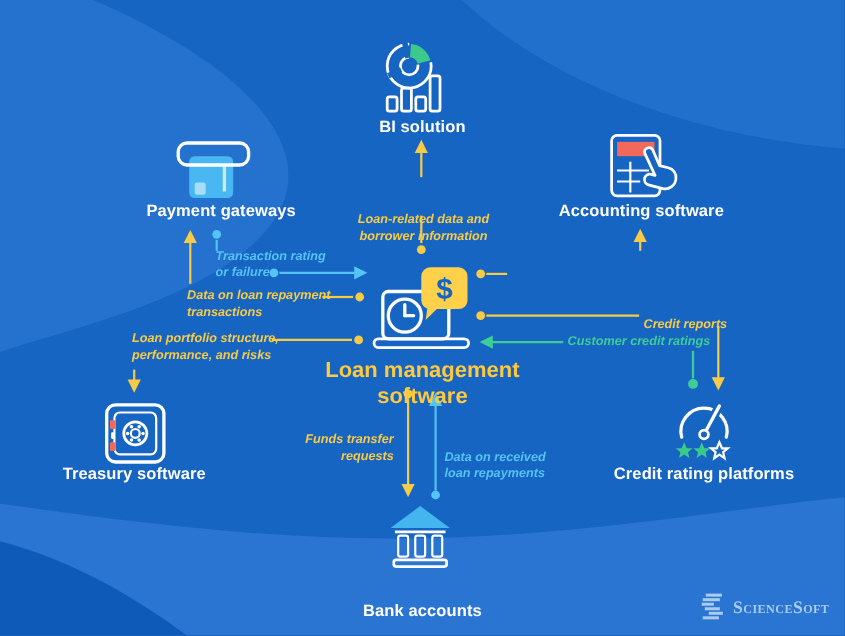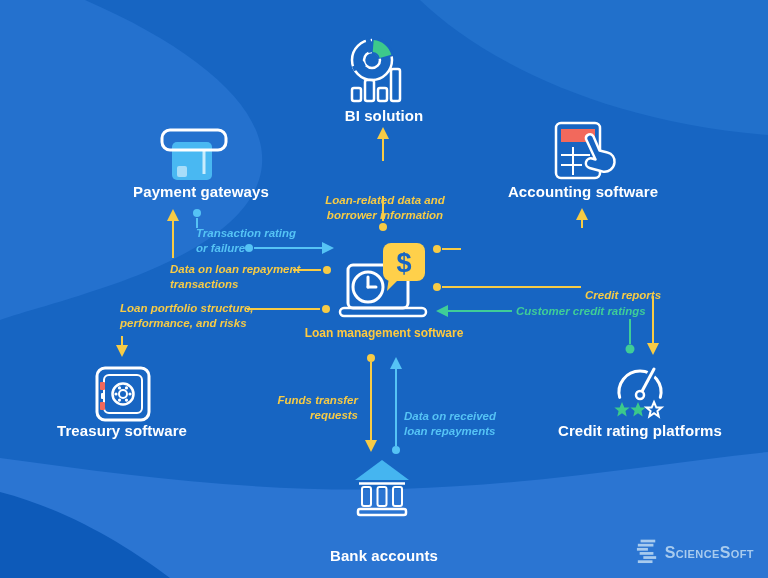--- a/index.html
+++ b/index.html
@@ -7,38 +7,38 @@
     position:relative;width:768px;height:578px;overflow:hidden;
     font-family:"Liberation Sans",sans-serif;background:#1765C2;
   }
   .layer{position:absolute;left:0;top:0;width:768px;height:578px;}
   .icon{position:absolute;}
   .node-label{
     position:absolute;color:#fff;font-weight:bold;font-size:15px;
     text-align:center;letter-spacing:.1px;
   }
   .center-label{
-    position:absolute;color:#FFC93E;font-weight:bold;font-size:12px;text-align:center;
+    position:absolute;color:#FFC93E;font-weight:bold;font-size:20px;text-align:center;
   }
   .flow-label{
     position:absolute;font-weight:bold;font-style:italic;
     font-size:11.5px;line-height:15px;
   }
   .flow-label div{white-space:nowrap;}
   .c-yellow{color:#F7CB45}
   .c-blue{color:#55C3F5}
   .c-teal{color:#3FCD97}
   .ta-c{text-align:center}
   .ta-r{text-align:right}
   .logo{
     position:absolute;right:14px;bottom:12px;display:flex;align-items:center;gap:7px;
     color:#A8CBEE;
   }
   .logo-text{
-    font-size:16px;font-weight:bold;font-variant:small-caps;letter-spacing:.4px;
+    font-size:16px;font-weight:bold;font-variant:small-caps;letter-spacing:.4px;font-family:Liberation Serif, serif;
   }
 </style>
 </head>
 <body>
 
 <div class="stage">
 
   <svg class="layer" viewBox="0 0 768 578" aria-hidden="true">
     <rect x="0" y="0" width="768" height="578" fill="#1765C2"></rect>
     <path d="M0,0 L85,0 C280,85 345,200 120,282 C60,303 22,312 0,320 Z" fill="#2471CE"></path>

